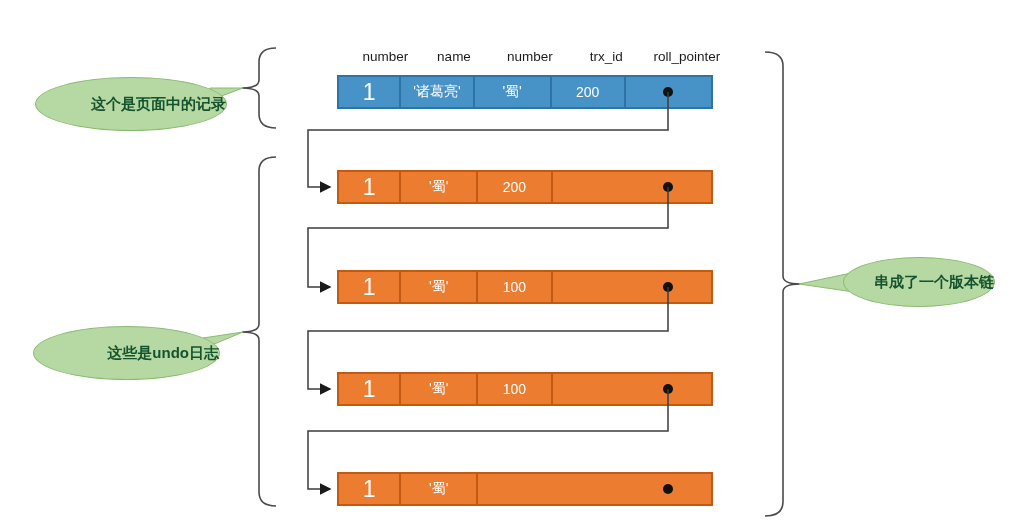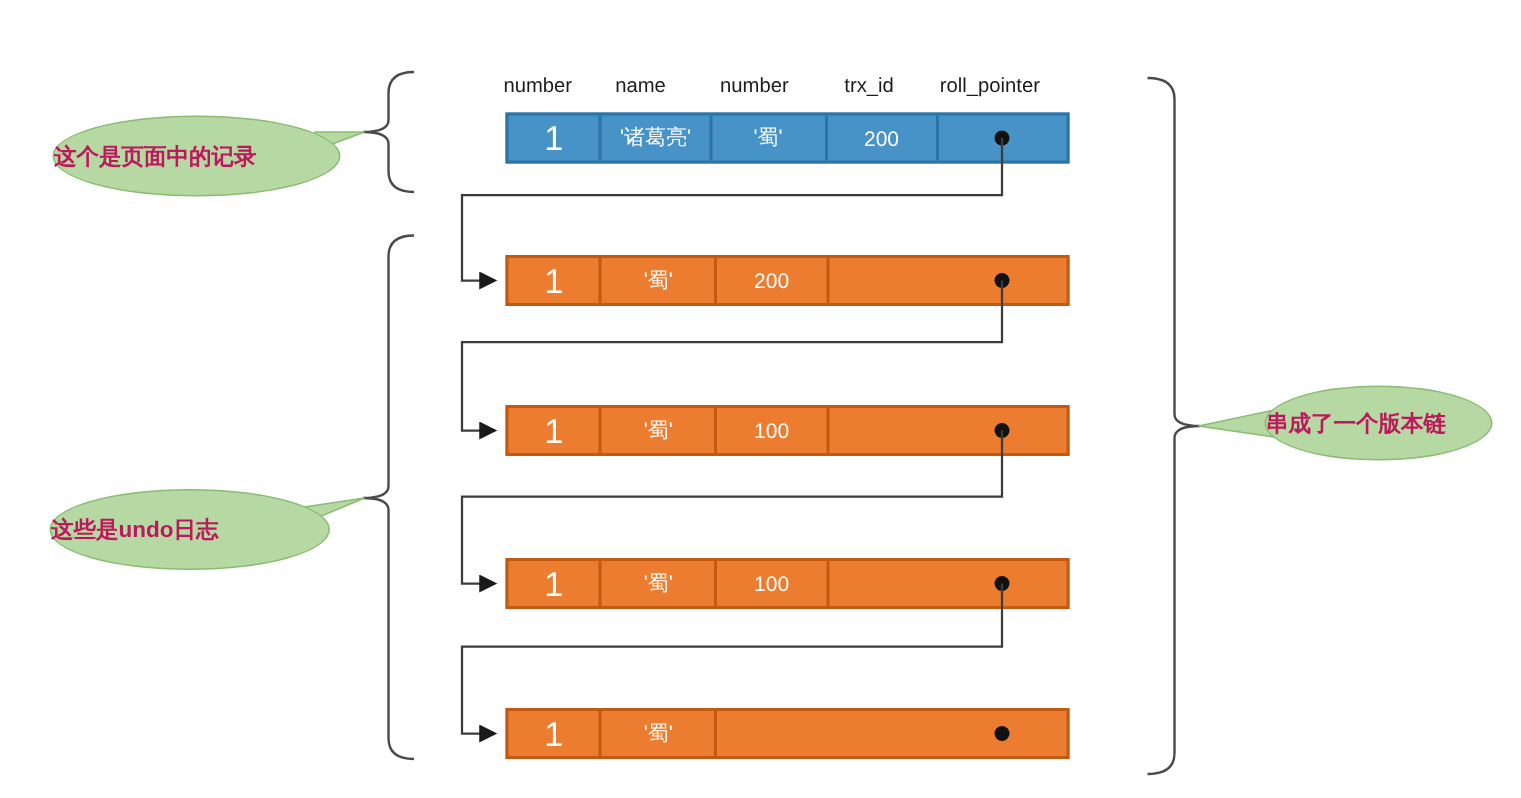--- a/index.html
+++ b/index.html
@@ -3,21 +3,21 @@
 <meta charset="utf-8">
 <style>
   html,body{margin:0;padding:0;background:#fff;}
   .stage{
     position:relative;width:1014px;height:532px;background:#fff;overflow:hidden;
     font-family:"Liberation Sans","DejaVu Sans",sans-serif;
   }
   .layer-svg{position:absolute;left:0;top:0;z-index:5;pointer-events:none;}
   
   .headers{
-    position:absolute;left:327px;top:46px;width:376px;height:20px;
+    position:absolute;left:354px;top:46px;width:376px;height:20px;
     display:flex;z-index:2;color:#1c1c1c;font-size:13.5px;
   }
   .headers span{display:flex;align-items:center;justify-content:center;}
   
   .row{
     position:absolute;left:337px;width:376px;height:34px;display:flex;
     box-sizing:border-box;z-index:2;color:#fff;
   }
   .row.page{background:var(--page-record-fill);border:2px solid var(--page-record-border);}
   .row.page .cell{border-right:2px solid var(--page-record-border);}
@@ -27,22 +27,22 @@
     display:flex;align-items:center;justify-content:center;
     box-sizing:border-box;font-size:14px;height:100%;
   }
   .cell:last-child{border-right:none !important;}
   .c0{width:16.75%;} .c1{width:19.7%;} .c2{width:20.7%;} .c3{width:19.95%;} .c4{width:22.9%;}
   .cell.num{font-size:23px;font-weight:400;}
   
   .bubble{
     position:absolute;z-index:6;border-radius:50%;
     background:var(--callout-fill);border:1.5px solid var(--callout-border);
-    display:flex;align-items:center;justify-content:flex-start;
-    font-size:15px;font-weight:600;color:#be185d;white-space:nowrap;
+    display:flex;align-items:center;justify-content:flex-end;
+    font-size:15px;font-weight:600;color:#14532d;white-space:nowrap;
   }
   .bubble.b1{left:35px;top:77px;width:190px;height:52px;}
   .bubble.b2{left:33px;top:326px;width:185px;height:52px;}
   .bubble.b3{left:843px;top:257px;width:150px;height:48px;}
   
   .connector{fill:none;stroke:var(--connector);stroke-width:1.5;}
   .brace{fill:none;stroke:#4a4a4a;stroke-width:1.6;}
   .dot{fill:#111;}
   .tail{fill:var(--callout-fill);stroke:var(--callout-border);stroke-width:1;}
 </style>

